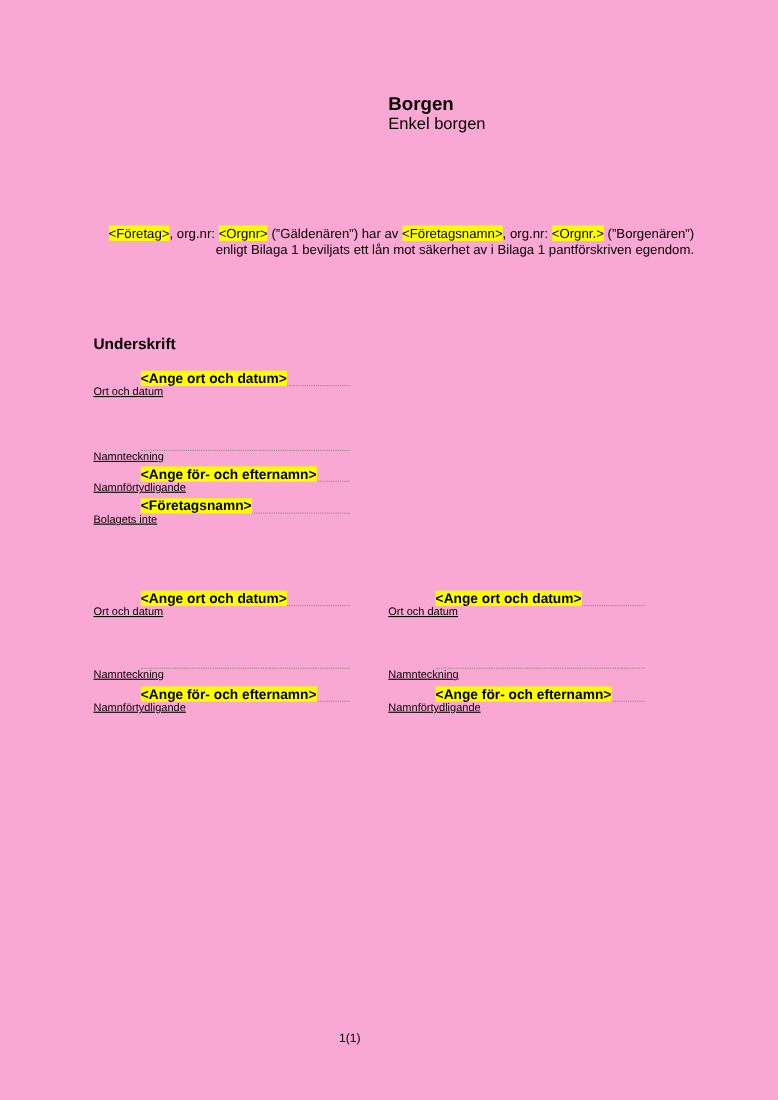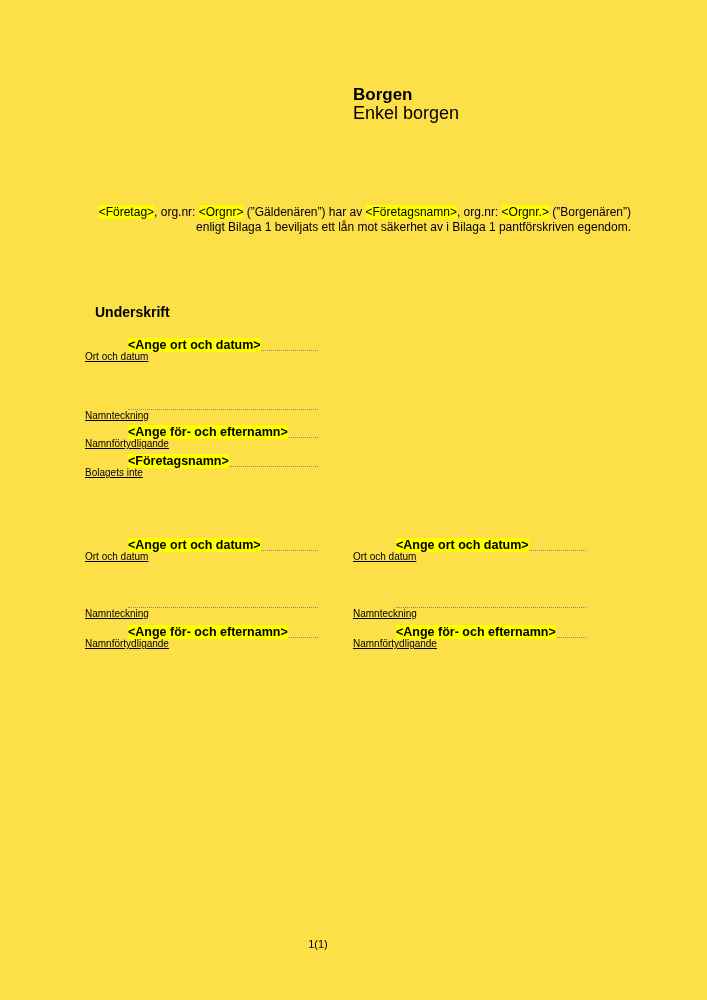--- a/index.html
+++ b/index.html
@@ -1,31 +1,31 @@
 <!DOCTYPE html>
 <html style="--hl: #ffff00;"><head>
 <meta charset="utf-8">
 <style>
   * { margin:0; padding:0; box-sizing:border-box; }
   html,body { background:#ffffff; }
   .page {
     position:relative; width:707px; height:1000px; margin:0 auto;
-    background:#fde047; color:#000;
+    background:#f9a8d4; color:#000;
     font-family:"Liberation Sans", sans-serif; overflow:hidden;
   }
   .title-block { position:absolute; left:353px; top:85px; }
   .doc-title { font-size:17px; font-weight:bold; line-height:20px; }
-  .doc-subtitle { font-size:18px; line-height:16px; }
+  .doc-subtitle { font-size:15px; line-height:16px; }
   .body-text {
     position:absolute; left:85px; width:546px;
     font-size:12px; line-height:15px;text-align:right;
   }
   .hl { background:var(--hl, #ffff00); }
   .section-heading {
-    position:absolute; left:95px; top:304px;
+    position:absolute; left:85px; top:304px;
     font-size:14px; font-weight:bold;
   }
   .field { position:absolute; width:233px; }
   .field .row {
     height:15px; line-height:15px;
     border-bottom:1px dotted #8a8a8a; white-space:nowrap;margin-left:43px;
   }
   .field .ph {
     background:var(--hl, #ffff00);
     font-size:12.5px; font-weight:bold;

